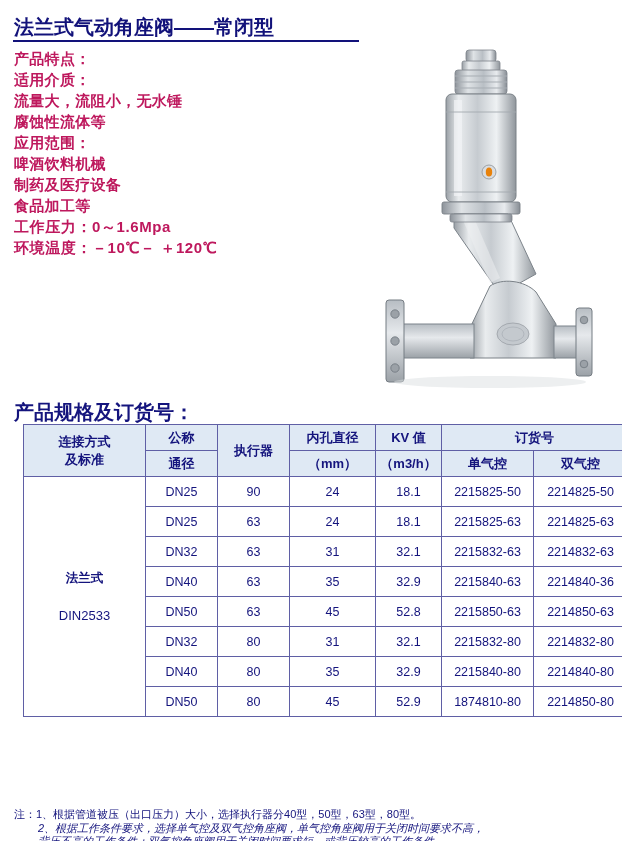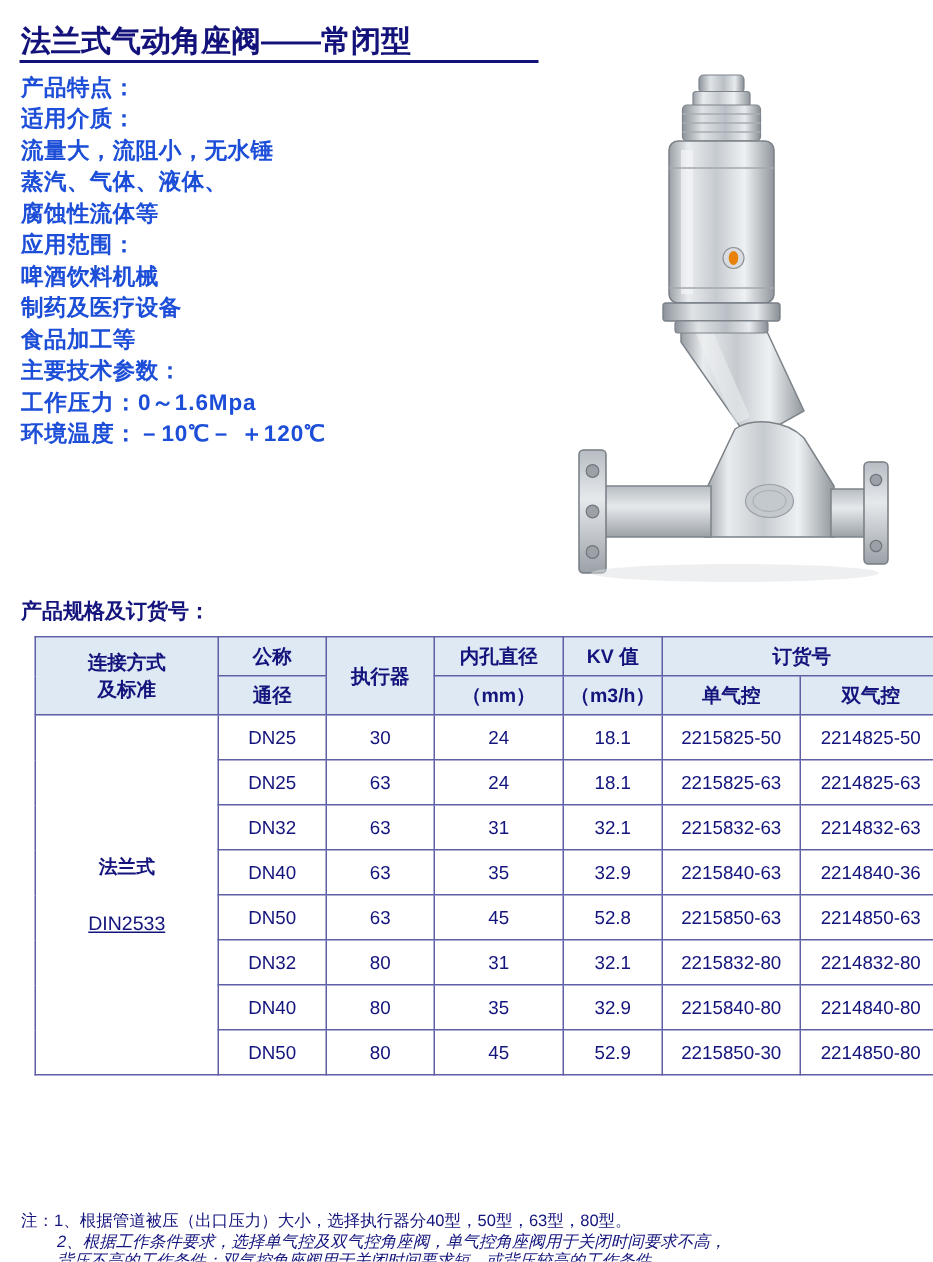--- a/index.html
+++ b/index.html
@@ -22,32 +22,32 @@
     white-space:nowrap;
   }
   .title-rule {
     position:absolute; left:13px; top:40px; width:346px; height:2px;
     background:#12127a;
   }
 
   
   .spec-block { position:absolute; left:14px; top:48px; width:300px; }
   .spec-line {
-    font-size:15px; font-weight:bold; color:#1d4ed8;
+    font-size:15px; font-weight:bold; color:#be185d;
     line-height:21px; white-space:nowrap; letter-spacing:0.3px;
   }
   .spec-line.mono { font-family:"Liberation Sans", sans-serif; letter-spacing:0.6px; }
 
   
   .valve { position:absolute; left:350px; top:42px; width:262px; height:350px; }
 
   
   .prod-heading {
     position:absolute; left:14px; top:399px;
-    font-size:14px; font-weight:bold; color:#14147d;
+    font-size:20px; font-weight:bold; color:#14147d;
     white-space:nowrap;
   }
 
   
   .tbl-wrap { position:absolute; left:23px; top:424px; width:604px; }
   table.spec {
     border-collapse:collapse; width:604px;
     table-layout:fixed;
   }
   table.spec td, table.spec th {
@@ -61,21 +61,21 @@
   table.spec thead td {
     background:#dfe9f4;
     font-weight:bold;
     font-size:13px;
     height:26px;
   }
   table.spec tbody td { height:30px; }
   .cell-connect {
     font-size:13.5px; font-weight:bold; line-height:34px;
   }
-  .cell-connect .std { display:block; font-size:13px; font-weight:normal; margin-top:4px;text-decoration:underline; }
+  .cell-connect .std { display:block; font-size:13px; font-weight:normal; margin-top:4px; }
 
   
   .notes { position:absolute; left:14px; top:808px; width:600px; }
   .note-line {
     font-size:11px; color:#14147d; line-height:13.5px; white-space:nowrap;
   }
   .note-indent { padding-left:24px;font-style:italic; }
 </style>
 </head>
 <body>
@@ -83,29 +83,27 @@
 <div class="page">
 
   <div class="title">法兰式气动角座阀——常闭型</div>
   <div class="title-rule"></div>
 
   <div class="spec-block">
     <div class="spec-line">产品特点：</div>
     <div class="spec-line">适用介质：</div>
 
     <div class="spec-line">流量大，流阻小，无水锤</div>
-    <div class="spec-line">蒸汽、气体、液体、</div>
     <div class="spec-line">腐蚀性流体等</div>
 
     <div class="spec-line">应用范围：</div>
     <div class="spec-line">啤酒饮料机械</div>
     <div class="spec-line">制药及医疗设备</div>
     <div class="spec-line">食品加工等</div>
 
-    <div class="spec-line">主要技术参数：</div>
     <div class="spec-line mono">工作压力：0～1.6Mpa</div>
     <div class="spec-line mono">环境温度：－10℃－ ＋120℃</div>
   </div>
 
   <div class="valve">
     <svg width="262" height="350" viewBox="0 0 262 350">
       <defs>
         <linearGradient id="steel" x1="0" y1="0" x2="1" y2="0">
           <stop offset="0%" stop-color="#9aa0a6"></stop>
           <stop offset="18%" stop-color="#e9ecee"></stop>
@@ -203,21 +201,21 @@
           <td>双气控</td>
         </tr>
       </thead>
       <tbody>
         <tr>
           <td rowspan="8" class="cell-connect">
             <span>法兰式</span>
             <span class="std">DIN2533</span>
           </td>
           <td>DN25</td>
-          <td>30</td>
+          <td>90</td>
           <td>24</td>
           <td>18.1</td>
           <td>2215825-50</td>
           <td>2214825-50</td>
         </tr>
         <tr>
           <td>DN25</td>
           <td>63</td>
           <td>24</td>
           <td>18.1</td>
@@ -262,21 +260,21 @@
           <td>35</td>
           <td>32.9</td>
           <td>2215840-80</td>
           <td>2214840-80</td>
         </tr>
         <tr>
           <td>DN50</td>
           <td>80</td>
           <td>45</td>
           <td>52.9</td>
-          <td>2215850-30</td>
+          <td>1874810-80</td>
           <td>2214850-80</td>
         </tr>
       </tbody>
     </table>
   </div>
 
   <div class="notes">
     <div class="note-line">注：1、根据管道被压（出口压力）大小，选择执行器分40型，50型，63型，80型。</div>
     <div class="note-line note-indent">2、根据工作条件要求，选择单气控及双气控角座阀，单气控角座阀用于关闭时间要求不高，</div>
     <div class="note-line note-indent">背压不高的工作条件；双气控角座阀用于关闭时间要求短，或背压较高的工作条件。</div>

